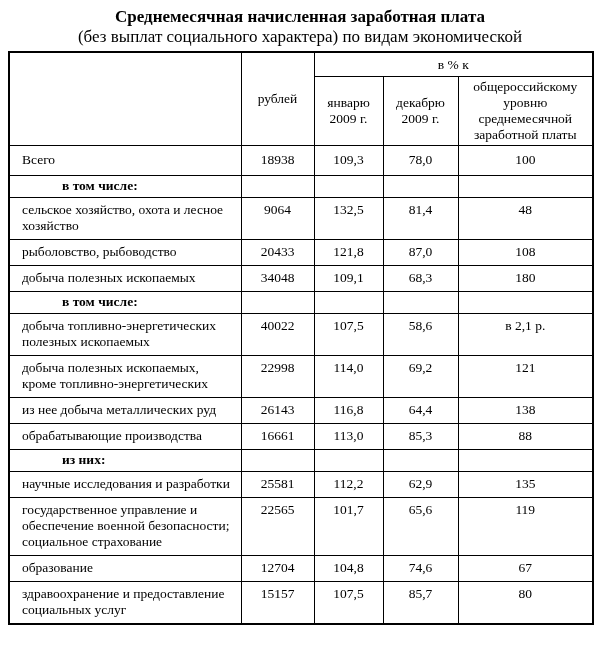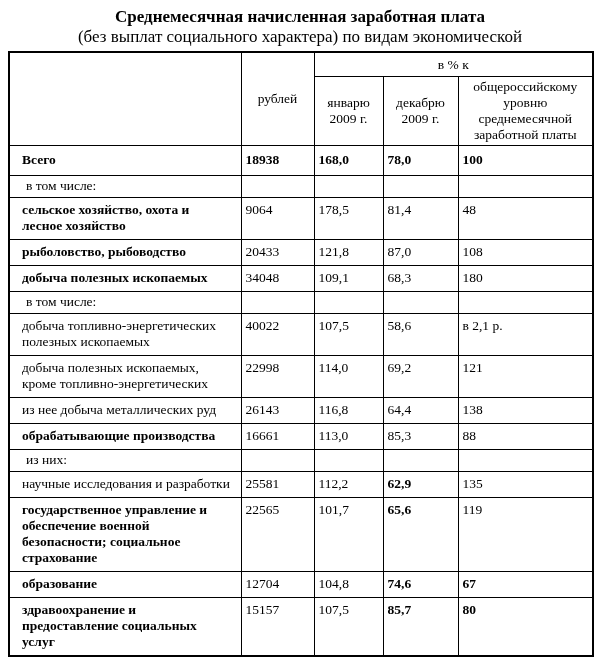--- a/index.html
+++ b/index.html
@@ -49,26 +49,26 @@
 
   tbody td {
     vertical-align: top;
     padding: 4px 4px 5px 4px;
   }
   tbody td.label {
     text-align: left;
     padding-left: 12px;
     padding-right: 8px;
   }
-  tbody td.num { }
-  .b { font-weight: bold; margin-top: 40px; }
+  tbody td.num { text-align: center; }
+  .b { font-weight: normal; margin-top: 40px; }
 
   tr.total td { padding-top: 6px; padding-bottom: 7px; }
   tr.section td { padding-top: 2px; padding-bottom: 3px; }
-  tbody td.section-label { padding-left: 16px; font-weight: normal; }
+  tbody td.section-label { padding-left: 52px; font-weight: bold; }
 </style>
 </head>
 <body>
 
 <div class="page">
 
   <div class="title-block">
     <div class="t1">Среднемесячная начисленная заработная плата</div>
     <div class="t2">(без выплат социального характера) по видам экономической</div>
   </div>
@@ -90,35 +90,35 @@
       <tr class="h2">
         <th>январю 2009 г.</th>
         <th>декабрю 2009 г.</th>
         <th>общероссийскому уровню среднемесячной заработной платы</th>
       </tr>
     </thead>
     <tbody>
         <tr class="total">
           <td class="label b">Всего</td>
           <td class="num b">18938</td>
-          <td class="num b">168,0</td>
+          <td class="num b">109,3</td>
           <td class="num b">78,0</td>
           <td class="num b">100</td>
         </tr>
         <tr class="section">
           <td class="label section-label">в том числе:</td>
           <td class="num"></td>
           <td class="num"></td>
           <td class="num"></td>
           <td class="num"></td>
         </tr>
         <tr class="item">
           <td class="label b">сельское хозяйство, охота и лесное хозяйство</td>
           <td class="num">9064</td>
-          <td class="num">178,5</td>
+          <td class="num">132,5</td>
           <td class="num">81,4</td>
           <td class="num">48</td>
         </tr>
         <tr class="item">
           <td class="label b">рыболовство, рыбоводство</td>
           <td class="num">20433</td>
           <td class="num">121,8</td>
           <td class="num">87,0</td>
           <td class="num">108</td>
         </tr>

